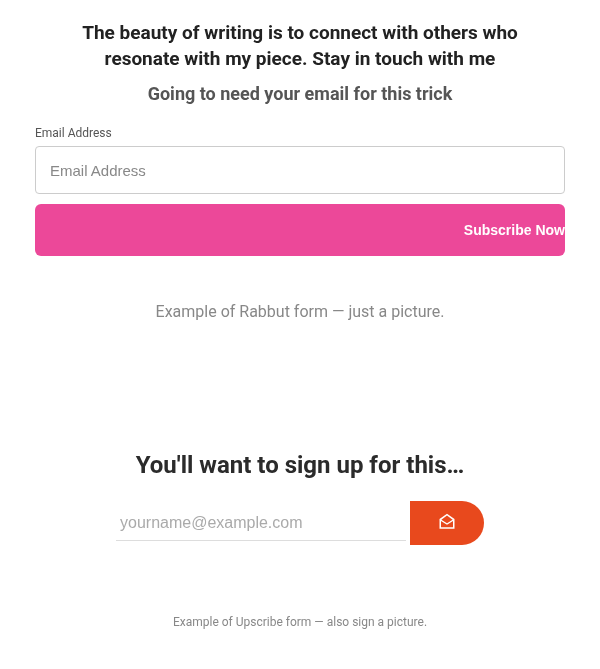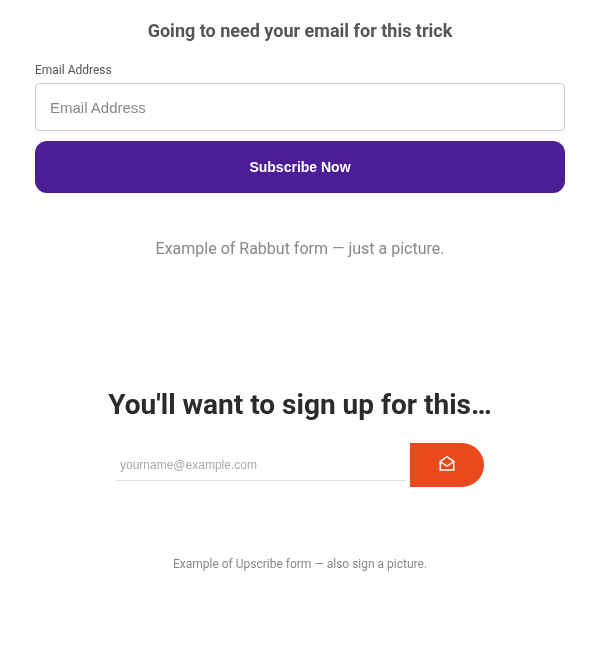--- a/index.html
+++ b/index.html
@@ -39,53 +39,54 @@
       border-radius: 4px;
       padding: 0 14px;
       font-size: 15px;
       color: #333;
       margin-bottom: 10px;
     }
     .rabbut-input::placeholder { color: #888; }
     .rabbut-button {
       width: 100%;
       height: 52px;
-      background: #4c1d95;
+      background: #ec4899;
       border: none;
-      border-radius: 12px;
+      border-radius: 6px;
       color: #fff;
       font-size: 14px;
       font-weight: 700;
       cursor: pointer;
+      text-align: right;
     }
     .caption {
       font-size: 16px;
       color: #888;
       text-align: center;
       margin-top: 46px;
     }
     .gap { height: 130px; }
     .upscribe-form { text-align: center; padding: 0 40px; }
     .upscribe-headline {
-      font-size: 28px;
+      font-size: 24px;
       font-weight: 700;
       color: #2b2b2b;
       margin-bottom: 22px;
     }
     .upscribe-row {
       display: flex;
       align-items: center;
       justify-content: center;
       gap: 0;
     }
     .upscribe-input {
       flex: 0 0 290px;
       border: none;
       border-bottom: 1px solid #ddd;
-      font-size: 12px;
+      font-size: 16px;
       color: #333;
       padding: 8px 4px;
       background: transparent;
       outline: none;
     }
     .upscribe-input::placeholder { color: #aaa; }
     .upscribe-button {
       width: 74px;
       height: 44px;
       background: #e8491d;
@@ -105,20 +106,21 @@
       font-size: 12px;
       color: #888;
       text-align: center;
       margin-top: 70px;
     }
   </style>
 </head>
 <body>
 
 <div class="rabbut-form">
+  <h2 class="rabbut-headline">The beauty of writing is to connect with others who resonate with my piece. Stay in touch with me</h2>
   <div class="rabbut-subhead">Going to need your email for this trick</div>
   <label class="rabbut-label">Email Address</label>
   <input type="text" class="rabbut-input" placeholder="Email Address" style="">
   <button class="rabbut-button">Subscribe Now</button>
   <div class="caption">Example of Rabbut form — just a picture.</div>
 </div>
 
 <div class="gap"></div>
 
 <div class="upscribe-form">

